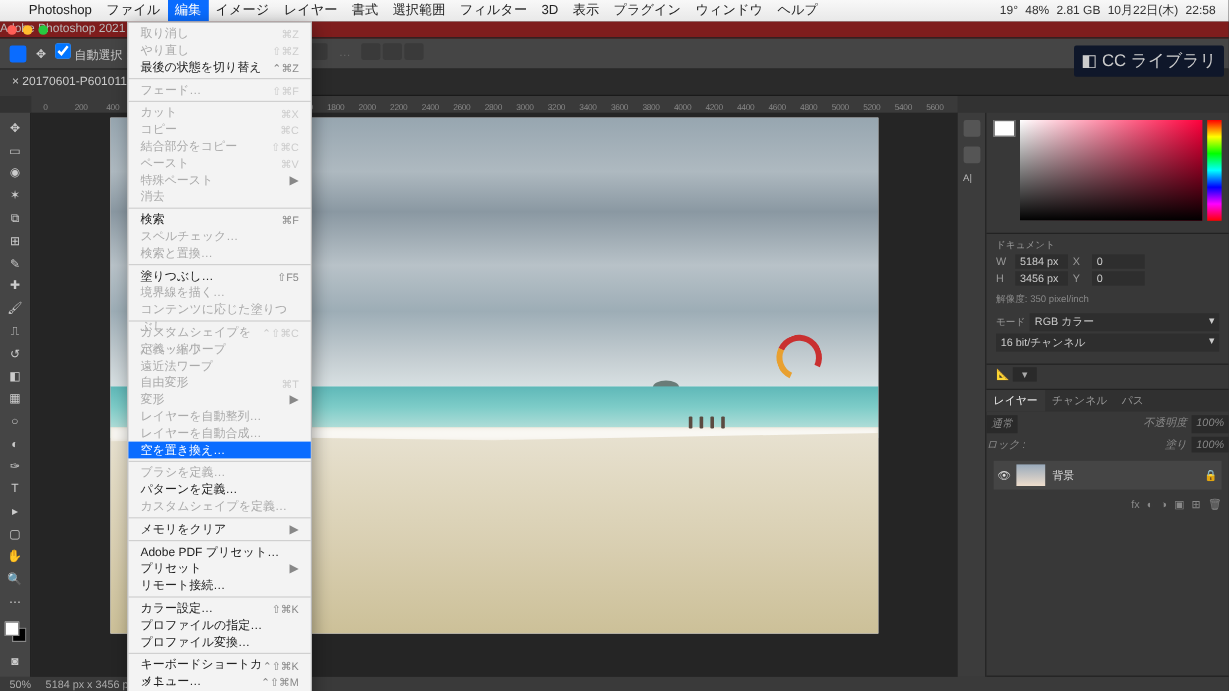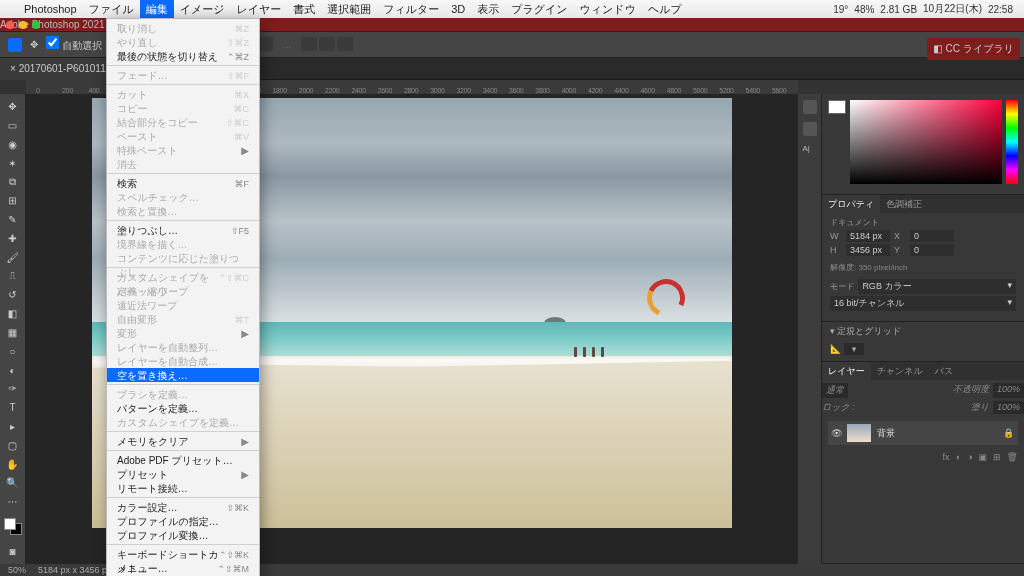--- a/index.html
+++ b/index.html
@@ -68,21 +68,21 @@
 .props .sel { background: #2e2e2e; padding: 1px 4px; font-size: 9px; flex: 1; display: flex; justify-content: space-between;}
 .props .header { color: #bbb; margin: 4px 0 2px; }
 .props .header::before { content:'▾ '; font-size:8px;}
 .layers { padding: 4px 6px; font-size: 9px; }
 .layers .lrow { display: flex; align-items: center; background: #454545; padding: 3px; gap: 6px; }
 .layers .thumb { width: 24px; height: 18px; background: linear-gradient(#9ab,#edc); }
 .layers .eye { width: 10px; font-size: 9px;}
 .layer-opt { display:flex; gap:4px; margin:3px 0; font-size:9px; color:#888;font-style:italic;}
 .layer-opt .o { background:#2a2a2a; padding:1px 4px; flex:0 0 auto;}
 .status-bar { height: 12px; background: #3a3a3a; font-size: 9px; color: #aaa; display: flex; align-items: center; padding: 0 8px; gap: 12px; }
-.extra-tab { position:absolute; top:38px; right:4px; font-size:10px; background:#7f1d1d; padding:4px 6px; color:#ccc; border-radius:2px;}
+.extra-tab { position:absolute; top:38px; right:4px; font-size:14px; background:#0f172a; padding:4px 6px; color:#ccc; border-radius:2px;}
 .extra-tab::before{content:'◧ ';}
 .small-panel{padding:3px 8px;font-size:9px;color:#aaa;}
 .layers-icons{display:flex; justify-content:flex-end; gap:6px; padding:3px 6px; font-size:9px; color:#888;}
 </style>
 </head>
 <body>
 
 <div class="menubar">
   <span class="apple"></span>
   <span class="mitem">Photoshop</span>
@@ -221,24 +221,20 @@
         <div class="color-picker">
           <div class="cp-swatch">
               <div class="s1"></div>
             </div>
           <div class="cp-main"></div>
           <div class="cp-hue"></div>
         </div>
       </div>
 
       <div class="panel">
-        <div class="panel-tabs">
-          <span class="pt active">プロパティ</span>
-          <span class="pt">色調補正</span>
-        </div>
         <div class="props">
           <div style="color:#999;font-size:8px;">ドキュメント</div>
           <div class="row">
               <span class="lbl">W</span>
               <span class="val">5184 px</span>
               <span class="lbl">X</span>
               <span class="val">0</span>
             </div>
           <div class="row">
               <span class="lbl">H</span>
@@ -257,21 +253,20 @@
           <div class="row">
               <span class="sel">
                 <span>16 bit/チャンネル</span>
                 <span>▾</span>
               </span>
             </div>
         </div>
       </div>
 
       <div class="panel">
-        <div class="small-panel"><span>▾ <span>定規とグリッド</span></span></div>
         <div class="small-panel"><span>📐</span> <span style="background:#2a2a2a;padding:1px 8px;">▾</span></div>
       </div>
 
       <div class="panel" style="flex:1;">
         <div class="panel-tabs">
           <span class="pt active">レイヤー</span>
           <span class="pt">チャンネル</span>
           <span class="pt">パス</span>
         </div>
         <div class="layer-opt">

